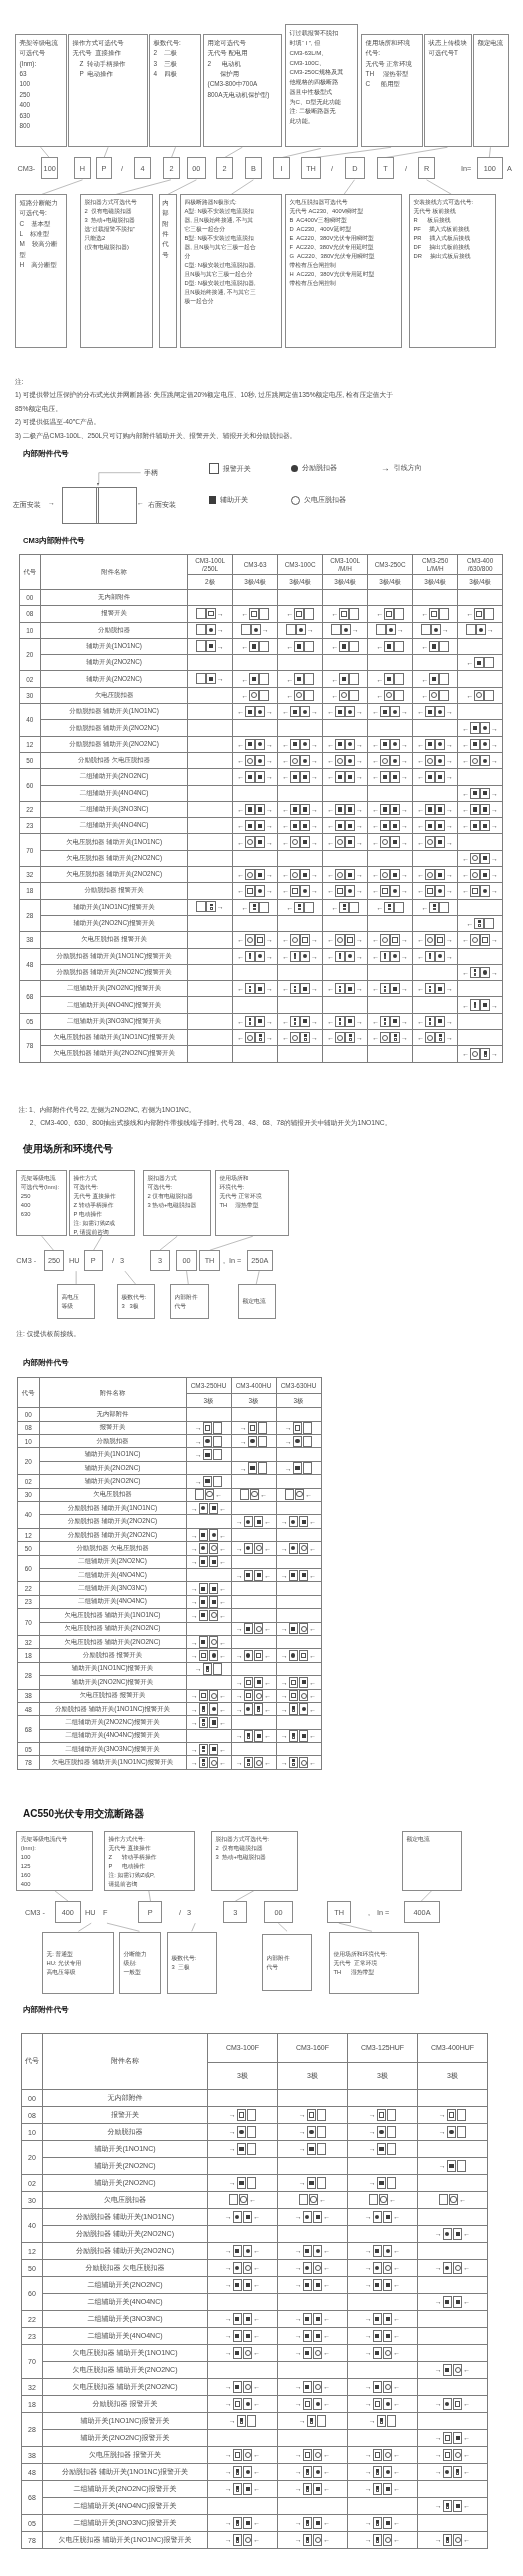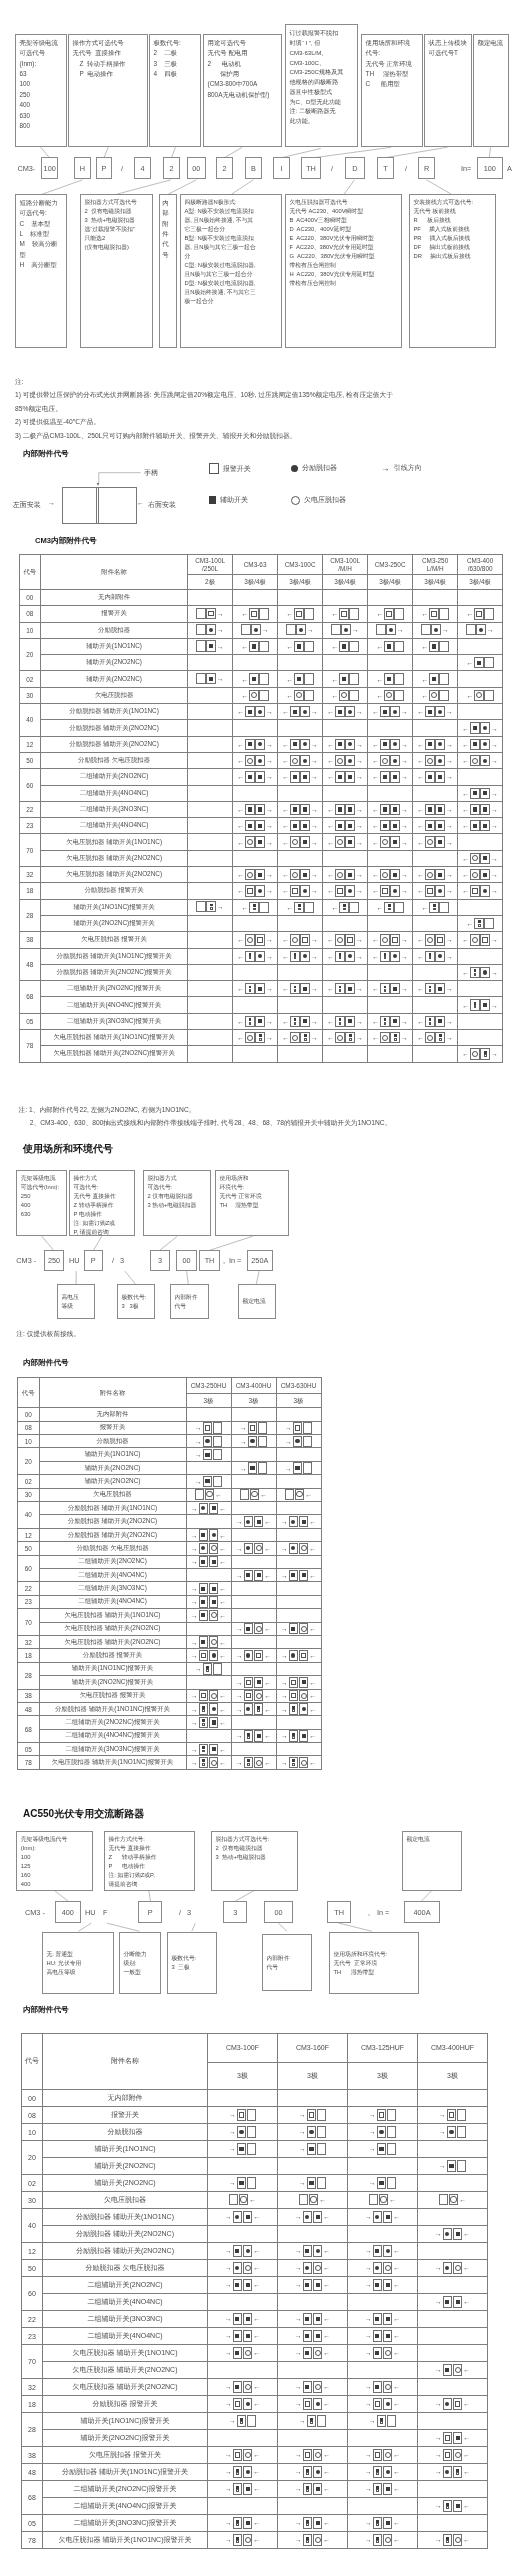--- a/index.html
+++ b/index.html
@@ -159,21 +159,21 @@
   </div>
   <div class="lg-item" style="left:209px;top:495px;">
     <span class="lgsym-x"></span>
     <span>辅助开关</span>
   </div>
   <div class="lg-item" style="left:291px;top:495px;">
     <span class="lgsym-u"></span>
     <span>欠电压脱扣器</span>
   </div>
 
-  <div class="h3" style="left:35px;top:536px;">CM3内部附件代号</div>
+  <div class="h3" style="left:23px;top:536px;">CM3内部附件代号</div>
   <div class="tblwrap" style="left:18.6px;top:554px;">
       <table class="acc" style="font-size:6.4px;">
         <colgroup>
           <col style="width:21.5px;">
           <col style="width:147px;">
           <col style="width:45px;">
           <col style="width:45px;">
           <col style="width:45px;">
           <col style="width:45px;">
           <col style="width:45px;">

